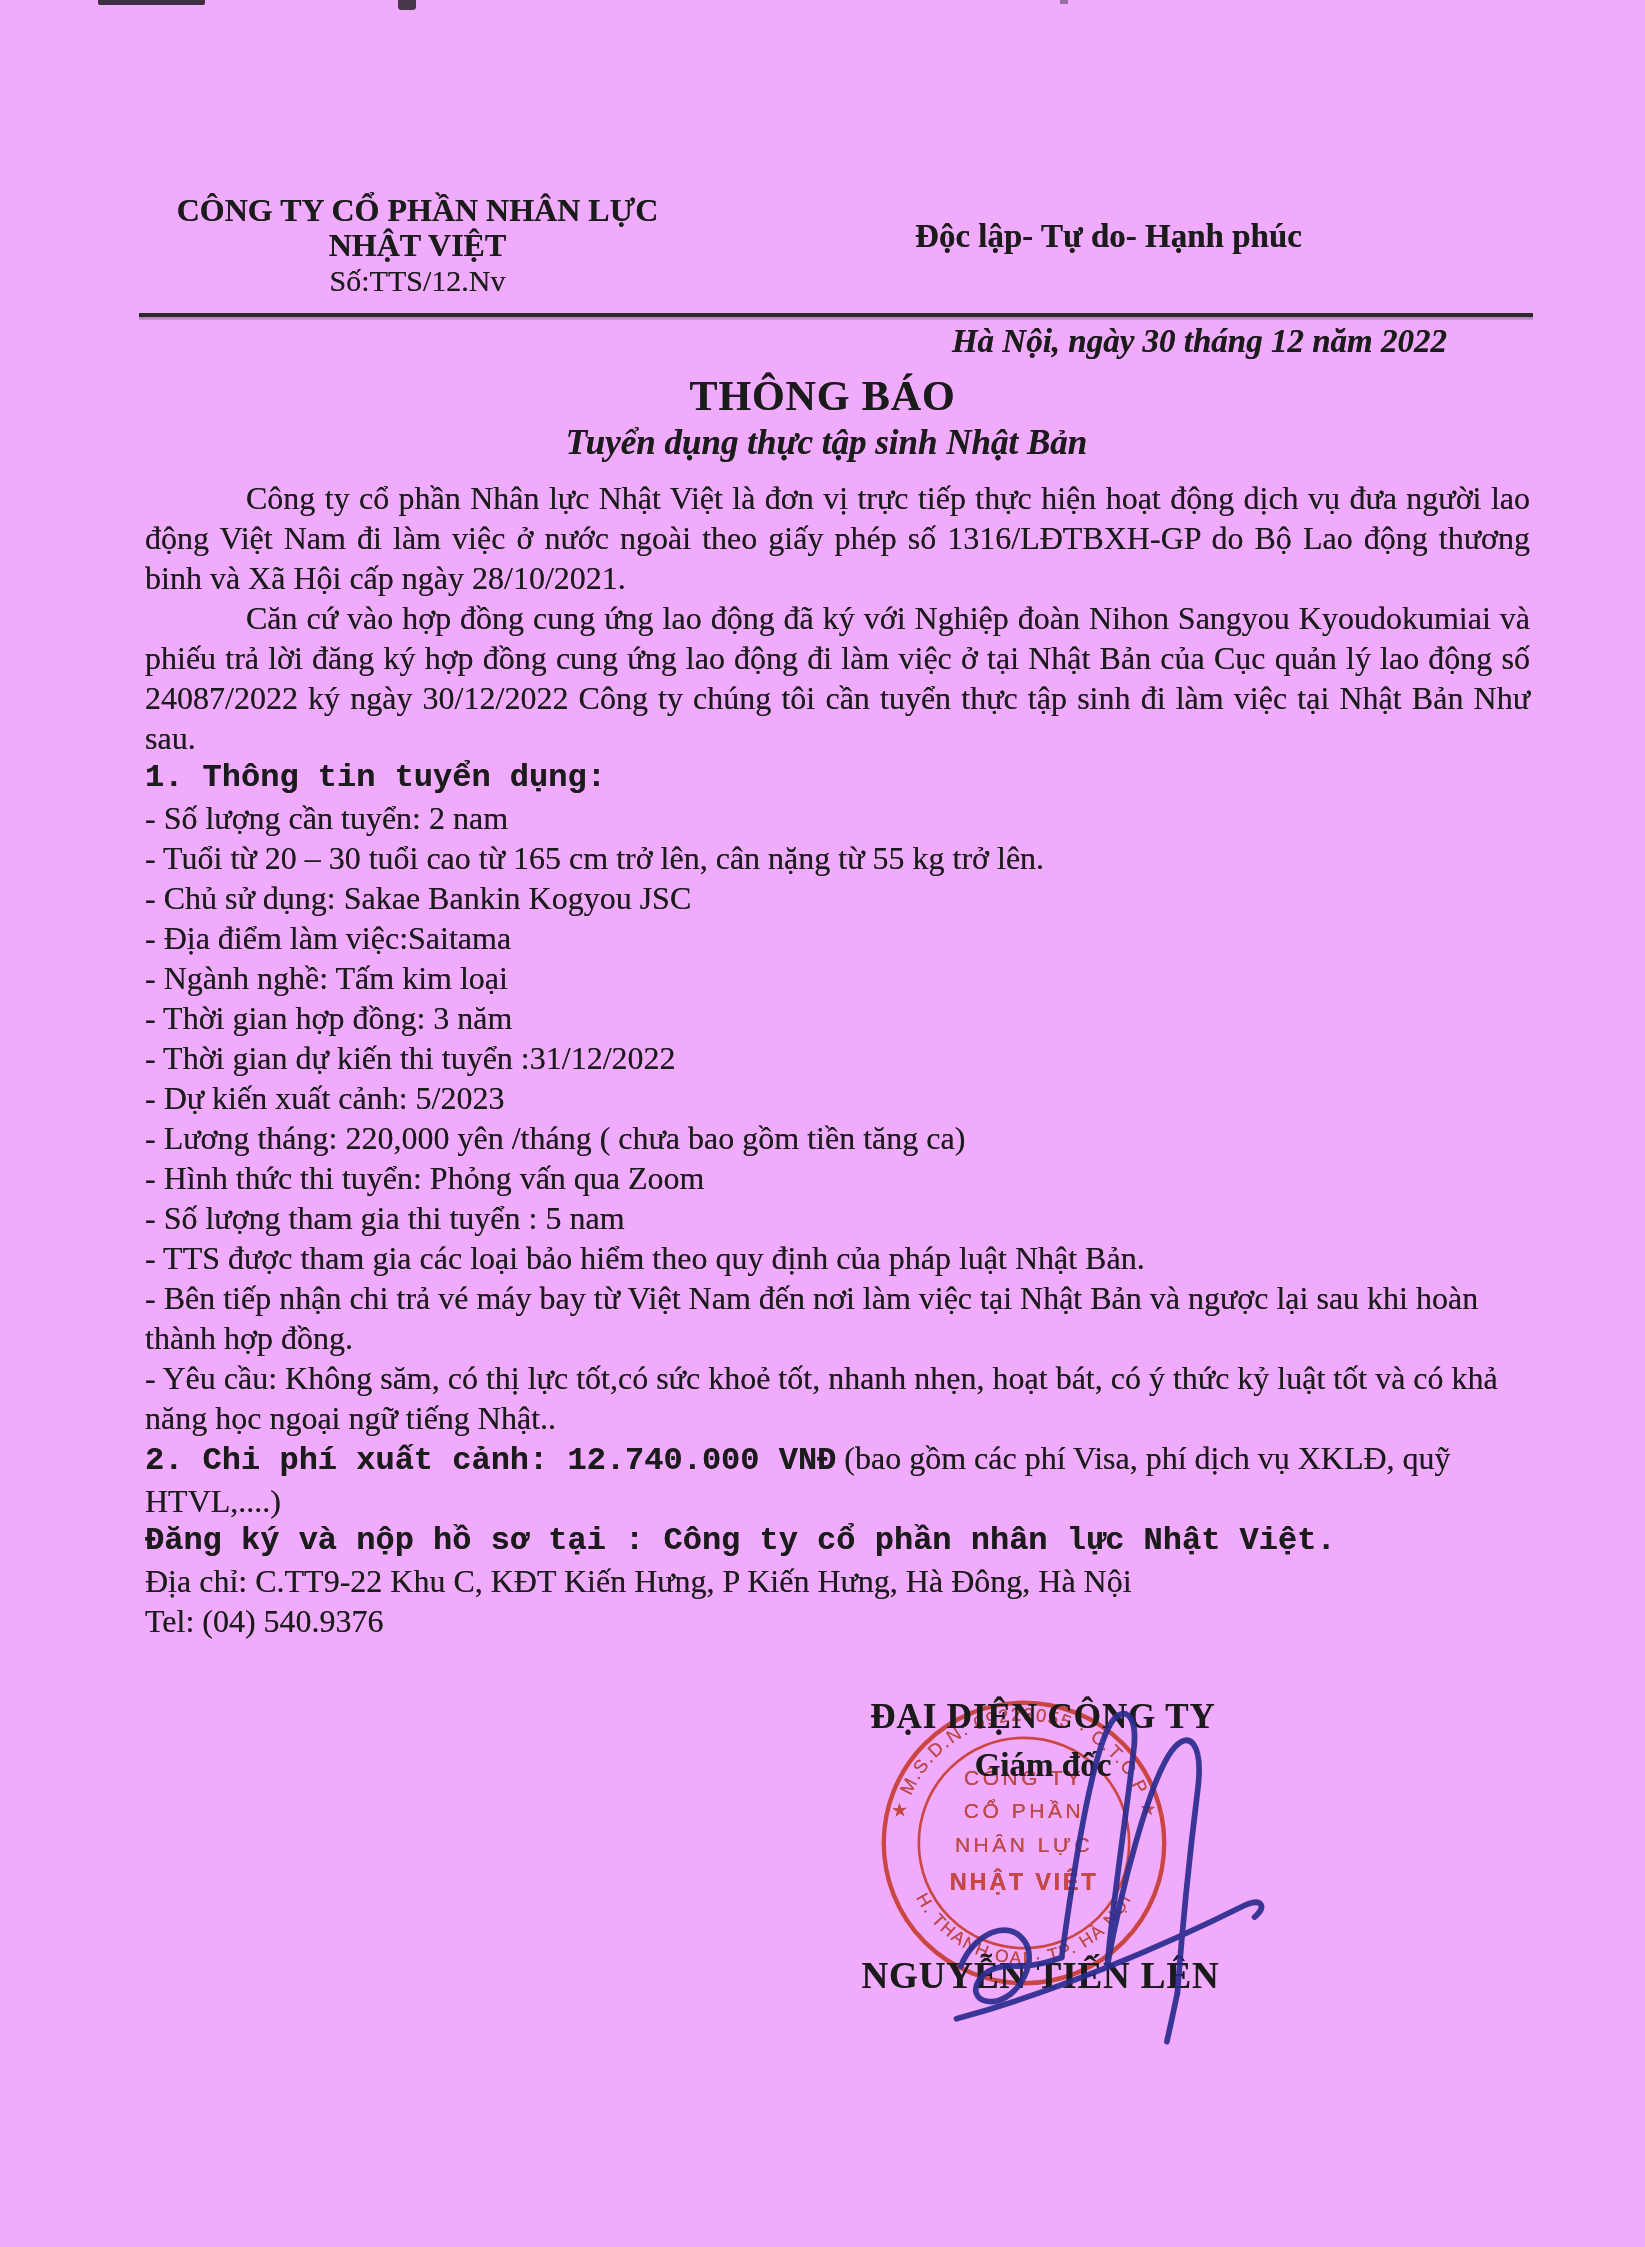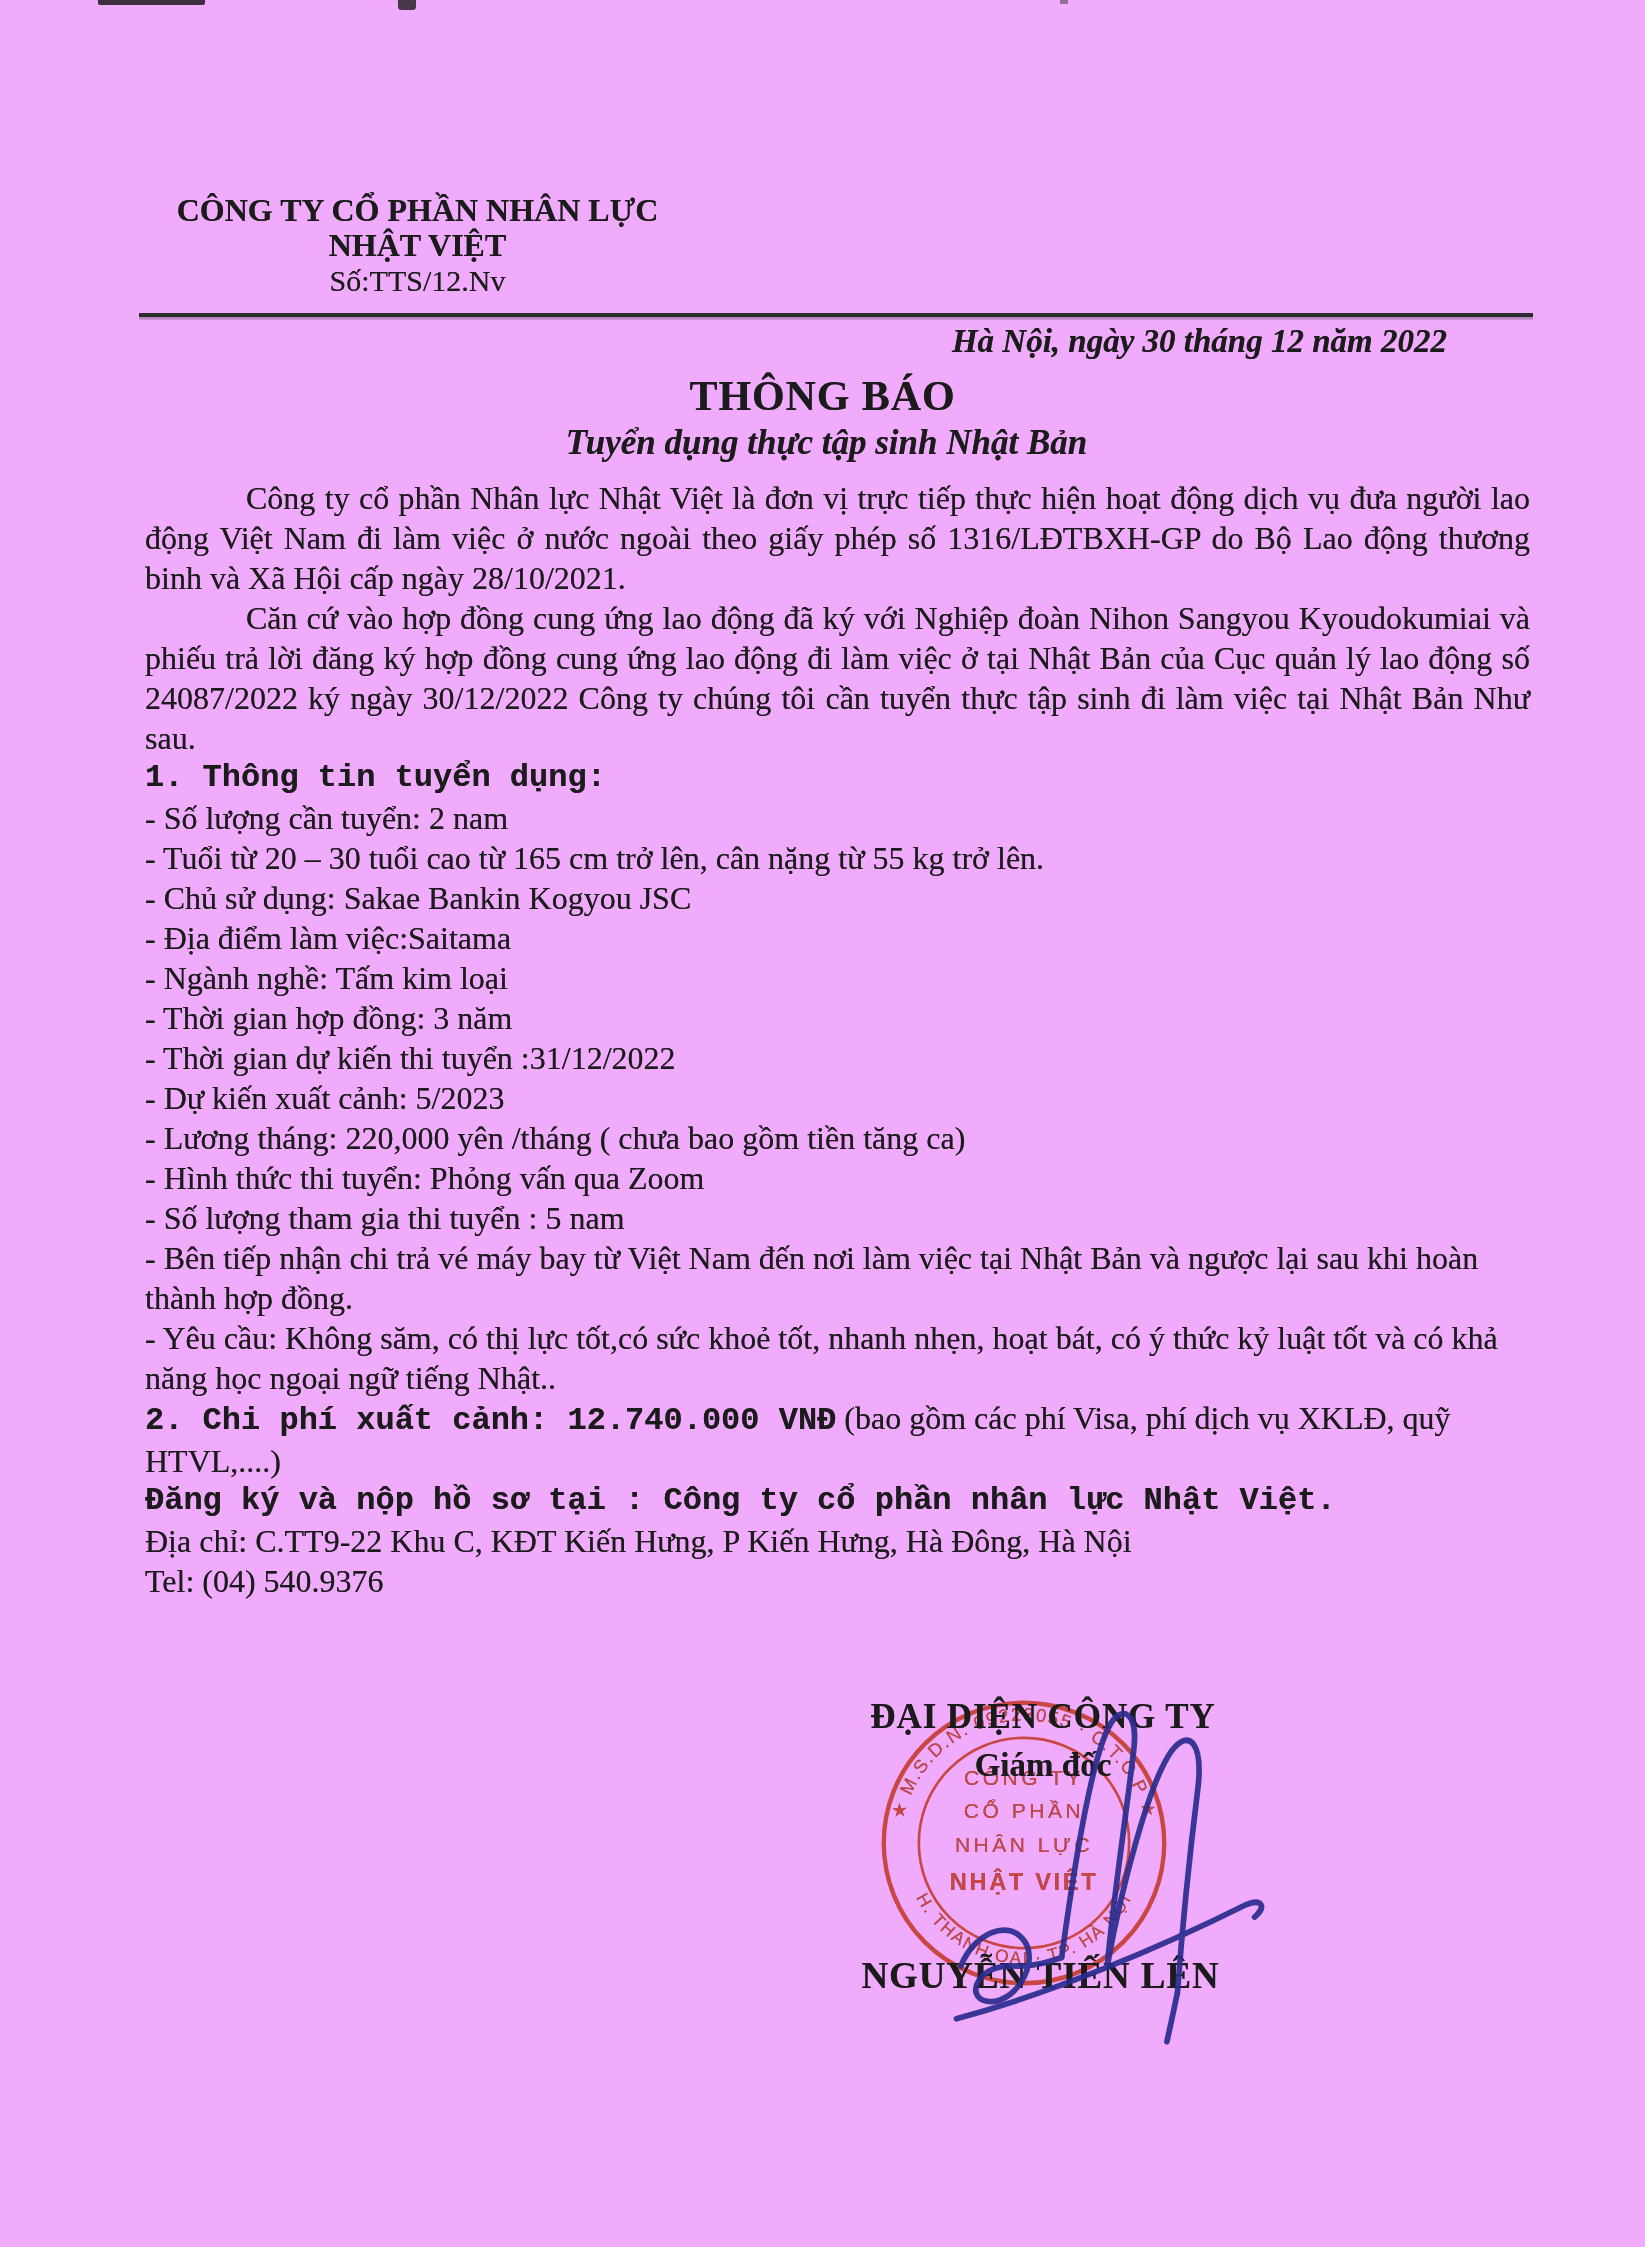--- a/index.html
+++ b/index.html
@@ -86,20 +86,21 @@
   <div class="artifact art-b"></div>
   <div class="artifact art-c"></div>
 
   <div class="header-left">
     <div>CÔNG TY CỔ PHẦN NHÂN LỰC</div>
     <div>NHẬT VIỆT</div>
     <div class="ref">Số:TTS/12.Nv</div>
   </div>
 
   <div class="header-right">
+    <div class="motto2">Độc lập- Tự do- Hạnh phúc</div>
   </div>
 
   <div class="rule"></div>
 
   <div class="dateline">Hà Nội, ngày 30 tháng 12 năm 2022</div>
 
   <div class="title">THÔNG BÁO</div>
   <div class="subtitle">Tuyển dụng thực tập sinh Nhật Bản</div>
 
   <div class="doc-body">
@@ -111,20 +112,21 @@
     <div class="line">- Tuổi từ 20 – 30 tuổi cao từ 165 cm trở lên, cân nặng từ 55 kg trở lên.</div>
     <div class="line">- Chủ sử dụng: Sakae Bankin Kogyou JSC</div>
     <div class="line">- Địa điểm làm việc:Saitama</div>
     <div class="line">- Ngành nghề: Tấm kim loại</div>
     <div class="line">- Thời gian hợp đồng: 3 năm</div>
     <div class="line">- Thời gian dự kiến thi tuyển :31/12/2022</div>
     <div class="line">- Dự kiến xuất cảnh: 5/2023</div>
     <div class="line">- Lương tháng: 220,000 yên /tháng ( chưa bao gồm tiền tăng ca)</div>
     <div class="line">- Hình thức thi tuyển: Phỏng vấn qua Zoom</div>
     <div class="line">- Số lượng tham gia thi tuyển : 5 nam</div>
+    <div class="line">- TTS được tham gia các loại bảo hiểm theo quy định của pháp luật Nhật Bản.</div>
     <div class="line">- Bên tiếp nhận chi trả vé máy bay từ Việt Nam đến nơi làm việc tại Nhật Bản và ngược lại sau khi hoàn thành hợp đồng.</div>
     <div class="line">- Yêu cầu: Không săm, có thị lực tốt,có sức khoẻ tốt, nhanh nhẹn, hoạt bát, có ý thức kỷ luật tốt và có khả năng học ngoại ngữ tiếng Nhật..</div>
 
     <div class="line">
       <span class="bold">2. Chi phí xuất cảnh: 12.740.000 VNĐ</span><span> (bao gồm các phí Visa, phí dịch vụ XKLĐ, quỹ HTVL,....)</span>
     </div>
 
     <div class="line bold">Đăng ký và nộp hồ sơ tại : Công ty cổ phần nhân lực Nhật Việt.</div>
     <div class="line">Địa chỉ: C.TT9-22 Khu C, KĐT Kiến Hưng, P Kiến Hưng, Hà Đông, Hà Nội</div>
     <div class="line">Tel: (04) 540.9376</div>

